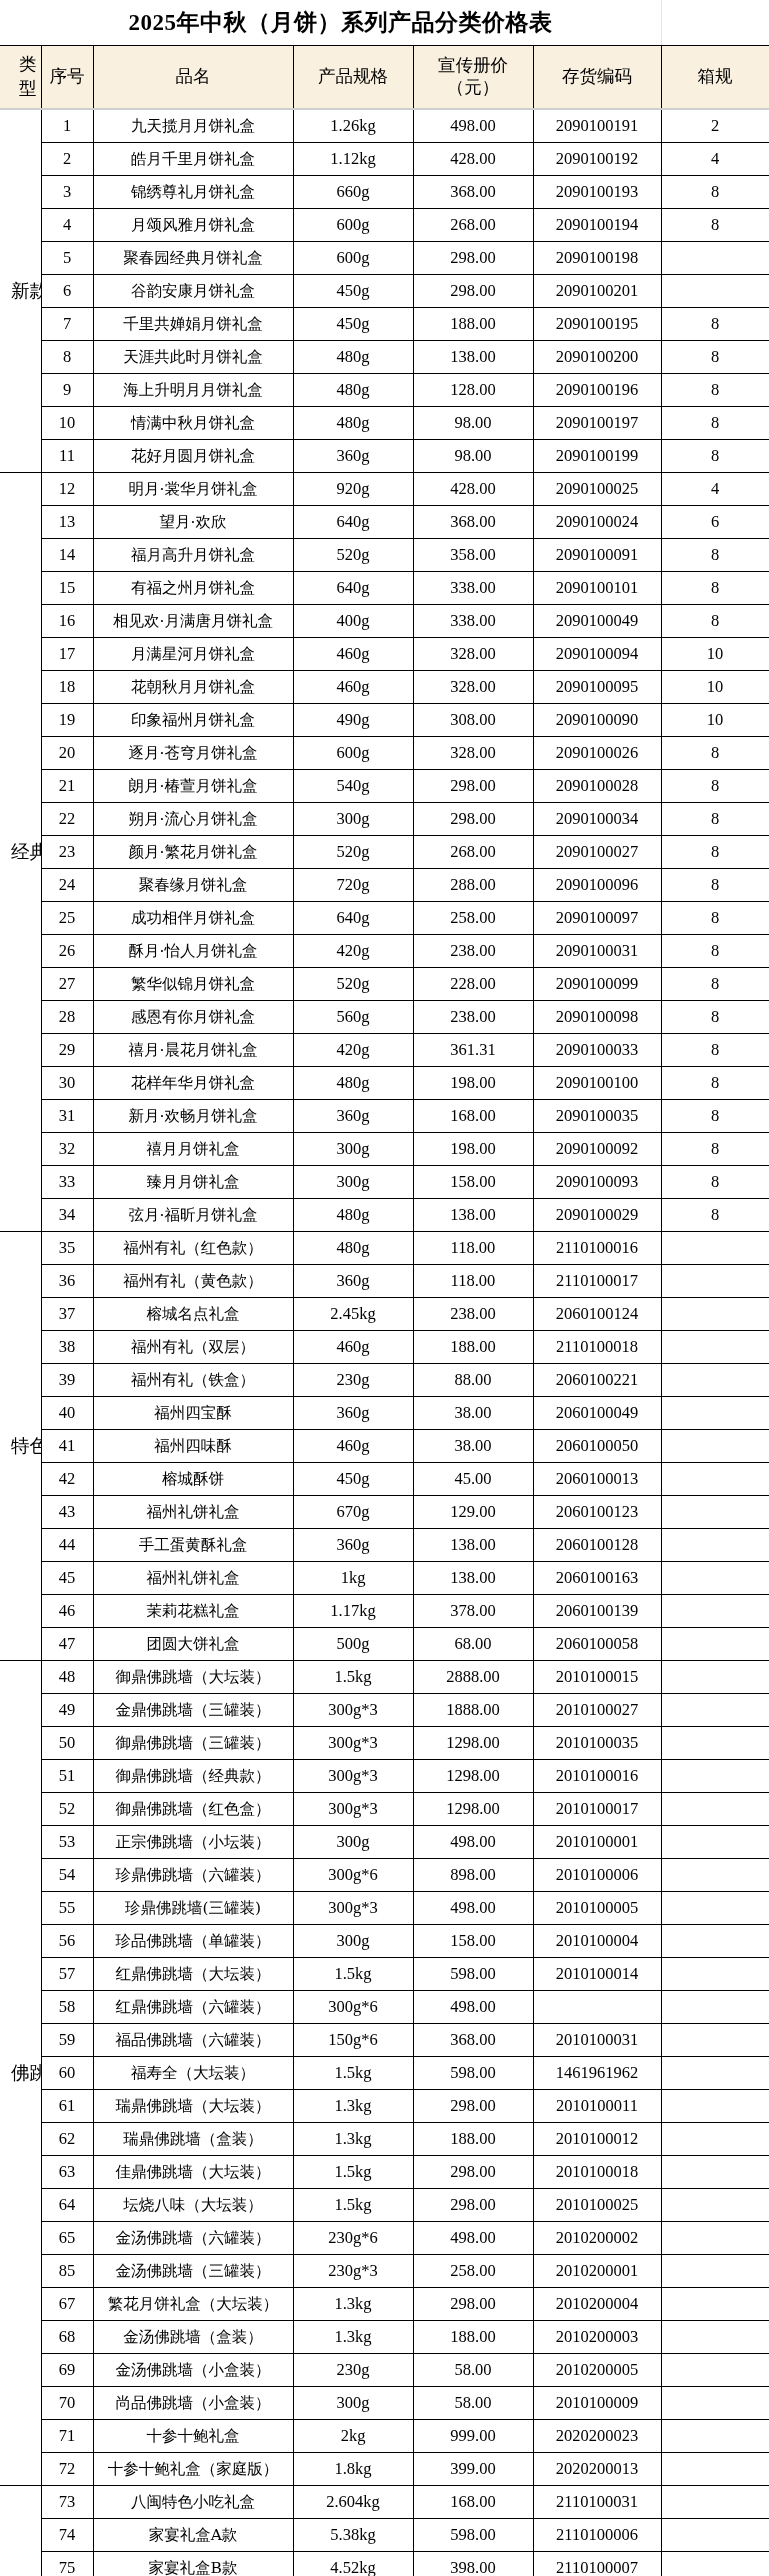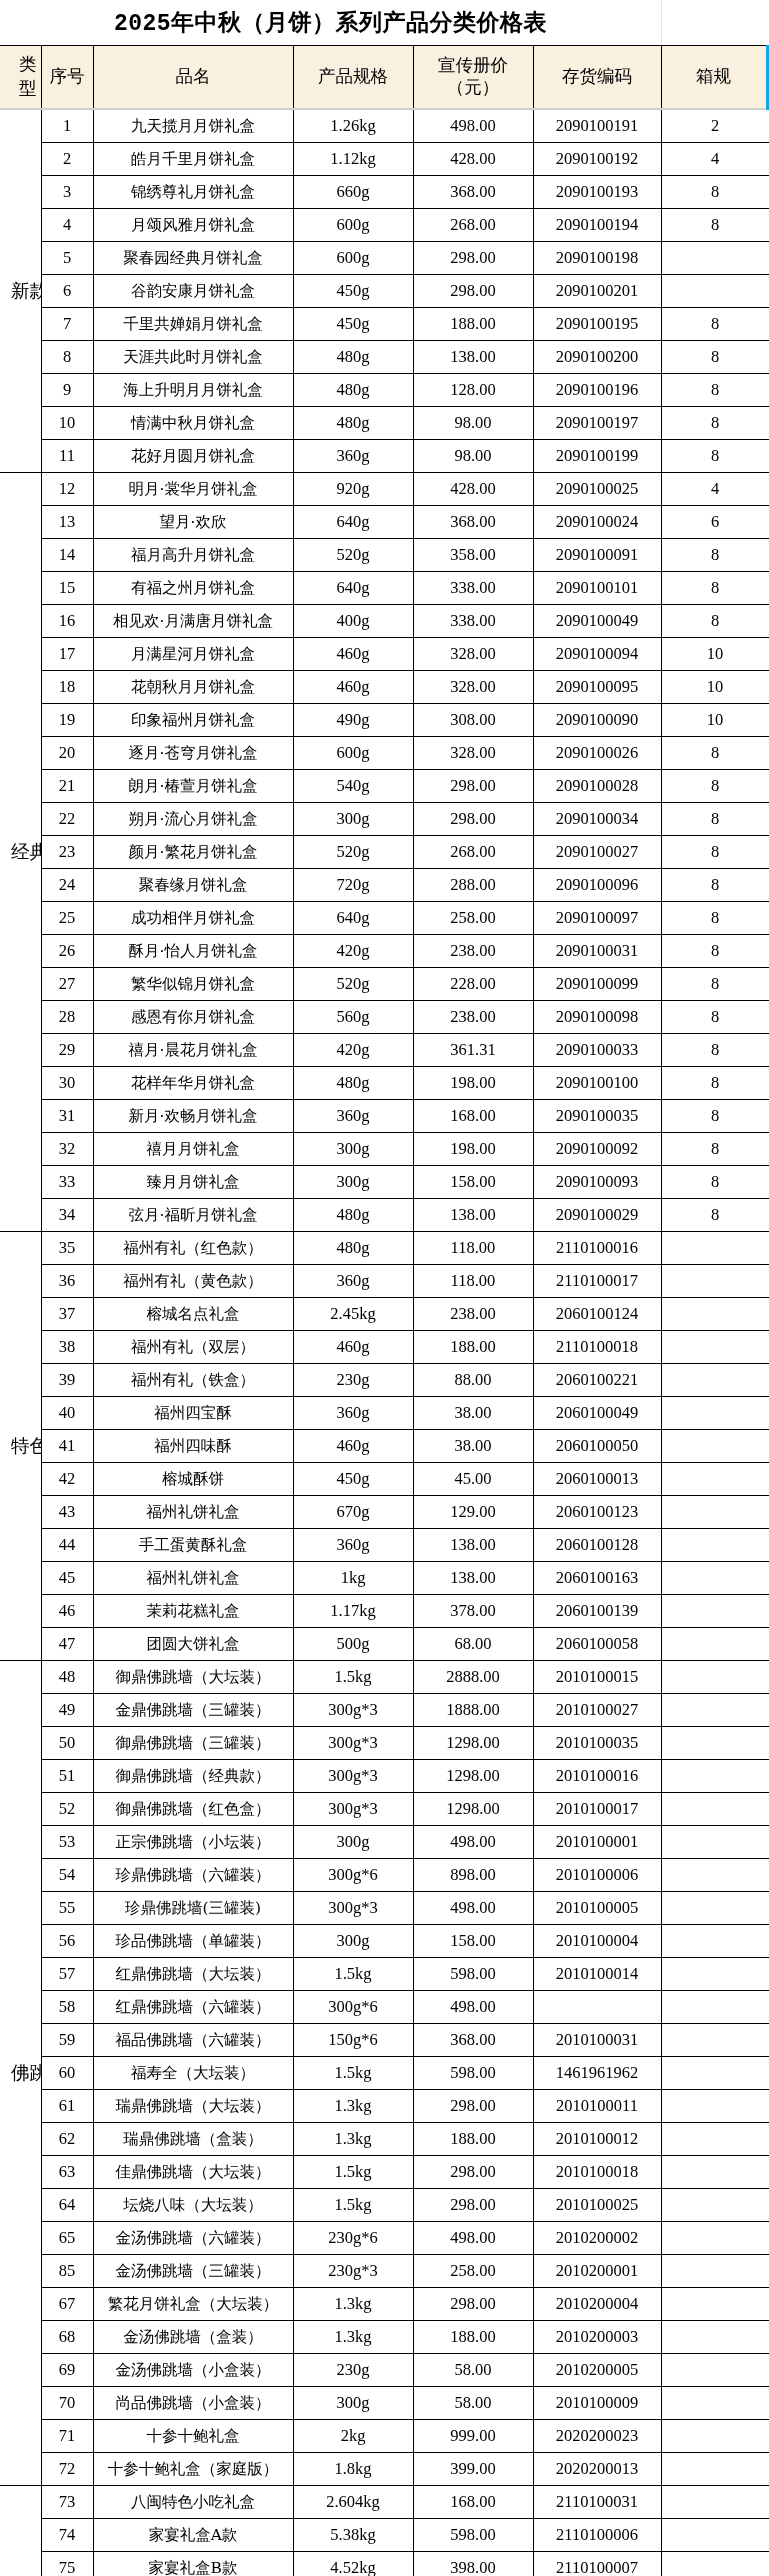--- a/index.html
+++ b/index.html
@@ -1,39 +1,39 @@
 <!DOCTYPE html>
 <html style="font-size:8.2px"><head>
 <meta charset="utf-8">
 <style>
   html, body { margin: 0; padding: 0; background: #ffffff; }
   body { width: 769px; height: 3043px; position: relative; overflow: hidden;
          font-family: "DejaVu Serif", "Liberation Serif", serif; color: #000; }
   .title-row { position: absolute; left: 0; top: 0; width: 769px; height: 45px; }
-  .title { position: absolute; left: 0; top: 0; width: 661px; height: 45px;
+  .title { position: absolute; left: 10px; top: 0; width: 661px; height: 45px;
            display: flex; align-items: center; justify-content: center;
            font-size: 23px; font-weight: bold; letter-spacing: 0.5px;
-           font-family: Liberation Mono, monospace; }
+           font-family: Liberation Serif, serif; }
   .title-grid { position: absolute; left: 661px; top: 0; width: 0.5px; height: 45px; background: #e4e4e4; }
 
   .sheet { position: absolute; left: 0; top: 45px; width: 769px; }
   table { border-collapse: collapse; table-layout: fixed; width: 769px; }
   col.c-type { width: 41px; }
   col.c-no { width: 52px; }
   col.c-name { width: 200px; }
   col.c-spec { width: 120px; }
   col.c-price { width: 120px; }
   col.c-code { width: 128px; }
   col.c-box { width: 108px; }
 
   thead th { background: #faf0df; height: 62px; font-weight: normal;
              font-size: 17.5px; border: 1px solid #000; border-bottom: 2.1px solid #cfcfcf;
              padding: 0; text-align: center; vertical-align: middle; line-height: 1.25; }
   thead th.h-type { border-left: none; padding-left: 15px; }
-  thead th.h-box { border-right: 7px solid #0ea5e9; }
+  thead th.h-box { border-right: 1px solid #0ea5e9; }
   .vtext { display: inline-block; width: 1em; word-break: break-all; line-height: 1.35; }
 
   tbody td { height: 32px; border: 0.8px solid #000; text-align: center; vertical-align: middle;
              font-size: 15.5px; padding: 0; white-space: nowrap; overflow: hidden; }
   tbody td.cat { border-left: none; border-top: 1px solid #000; border-bottom: 1px solid #000;
                  font-size: 18.5px; }
   tbody tr.group-start td { border-top: 1.3px solid #000; }
   tbody td.box { border-right: 1px solid #000; }
   tbody td.num { font-family: "Liberation Serif", "DejaVu Serif", serif; font-size: 16.5px; }
   tbody td.name { font-size: 15.5px; }

